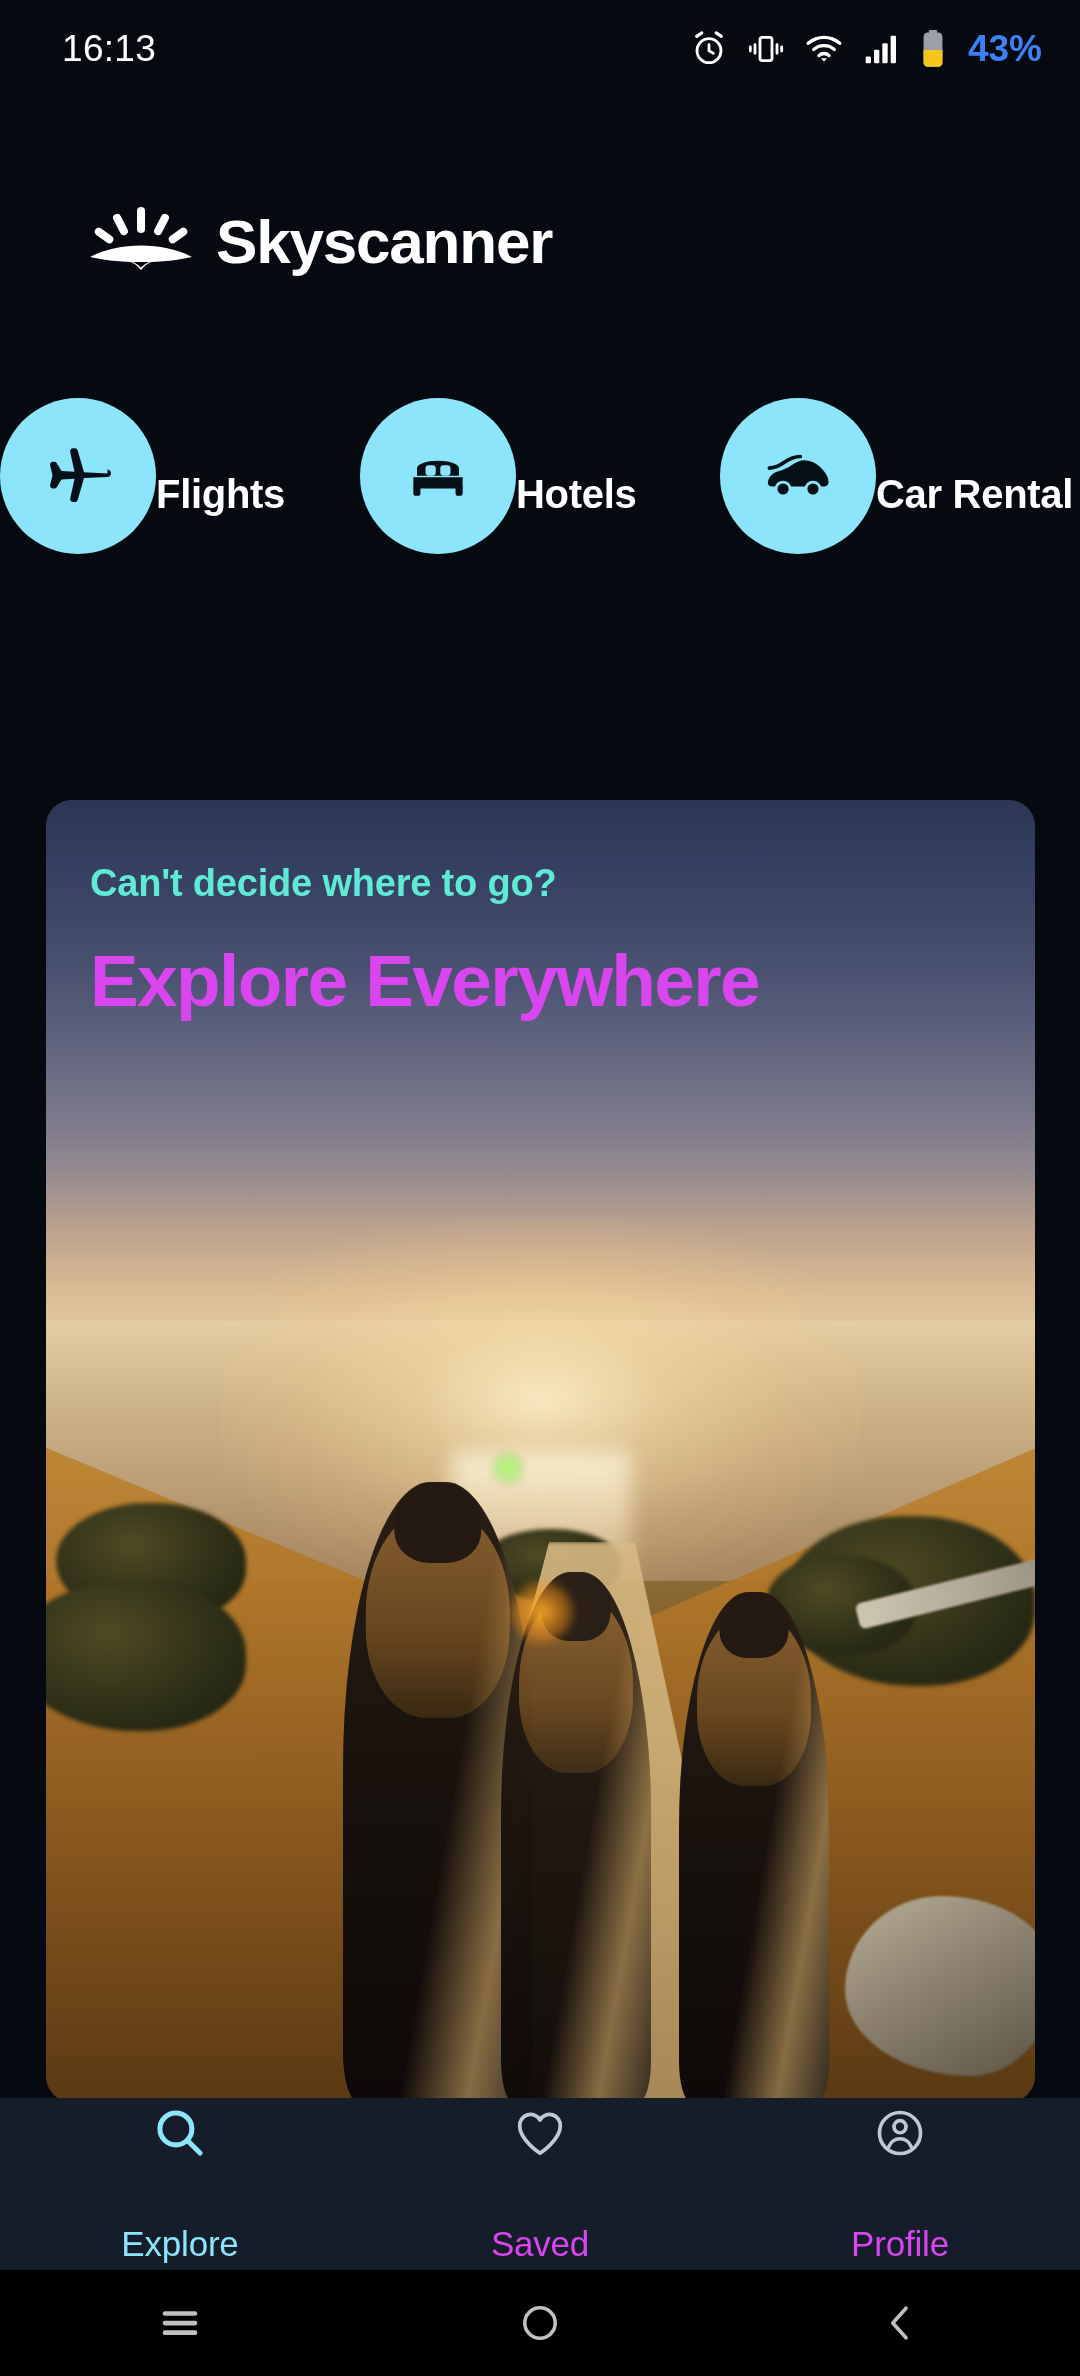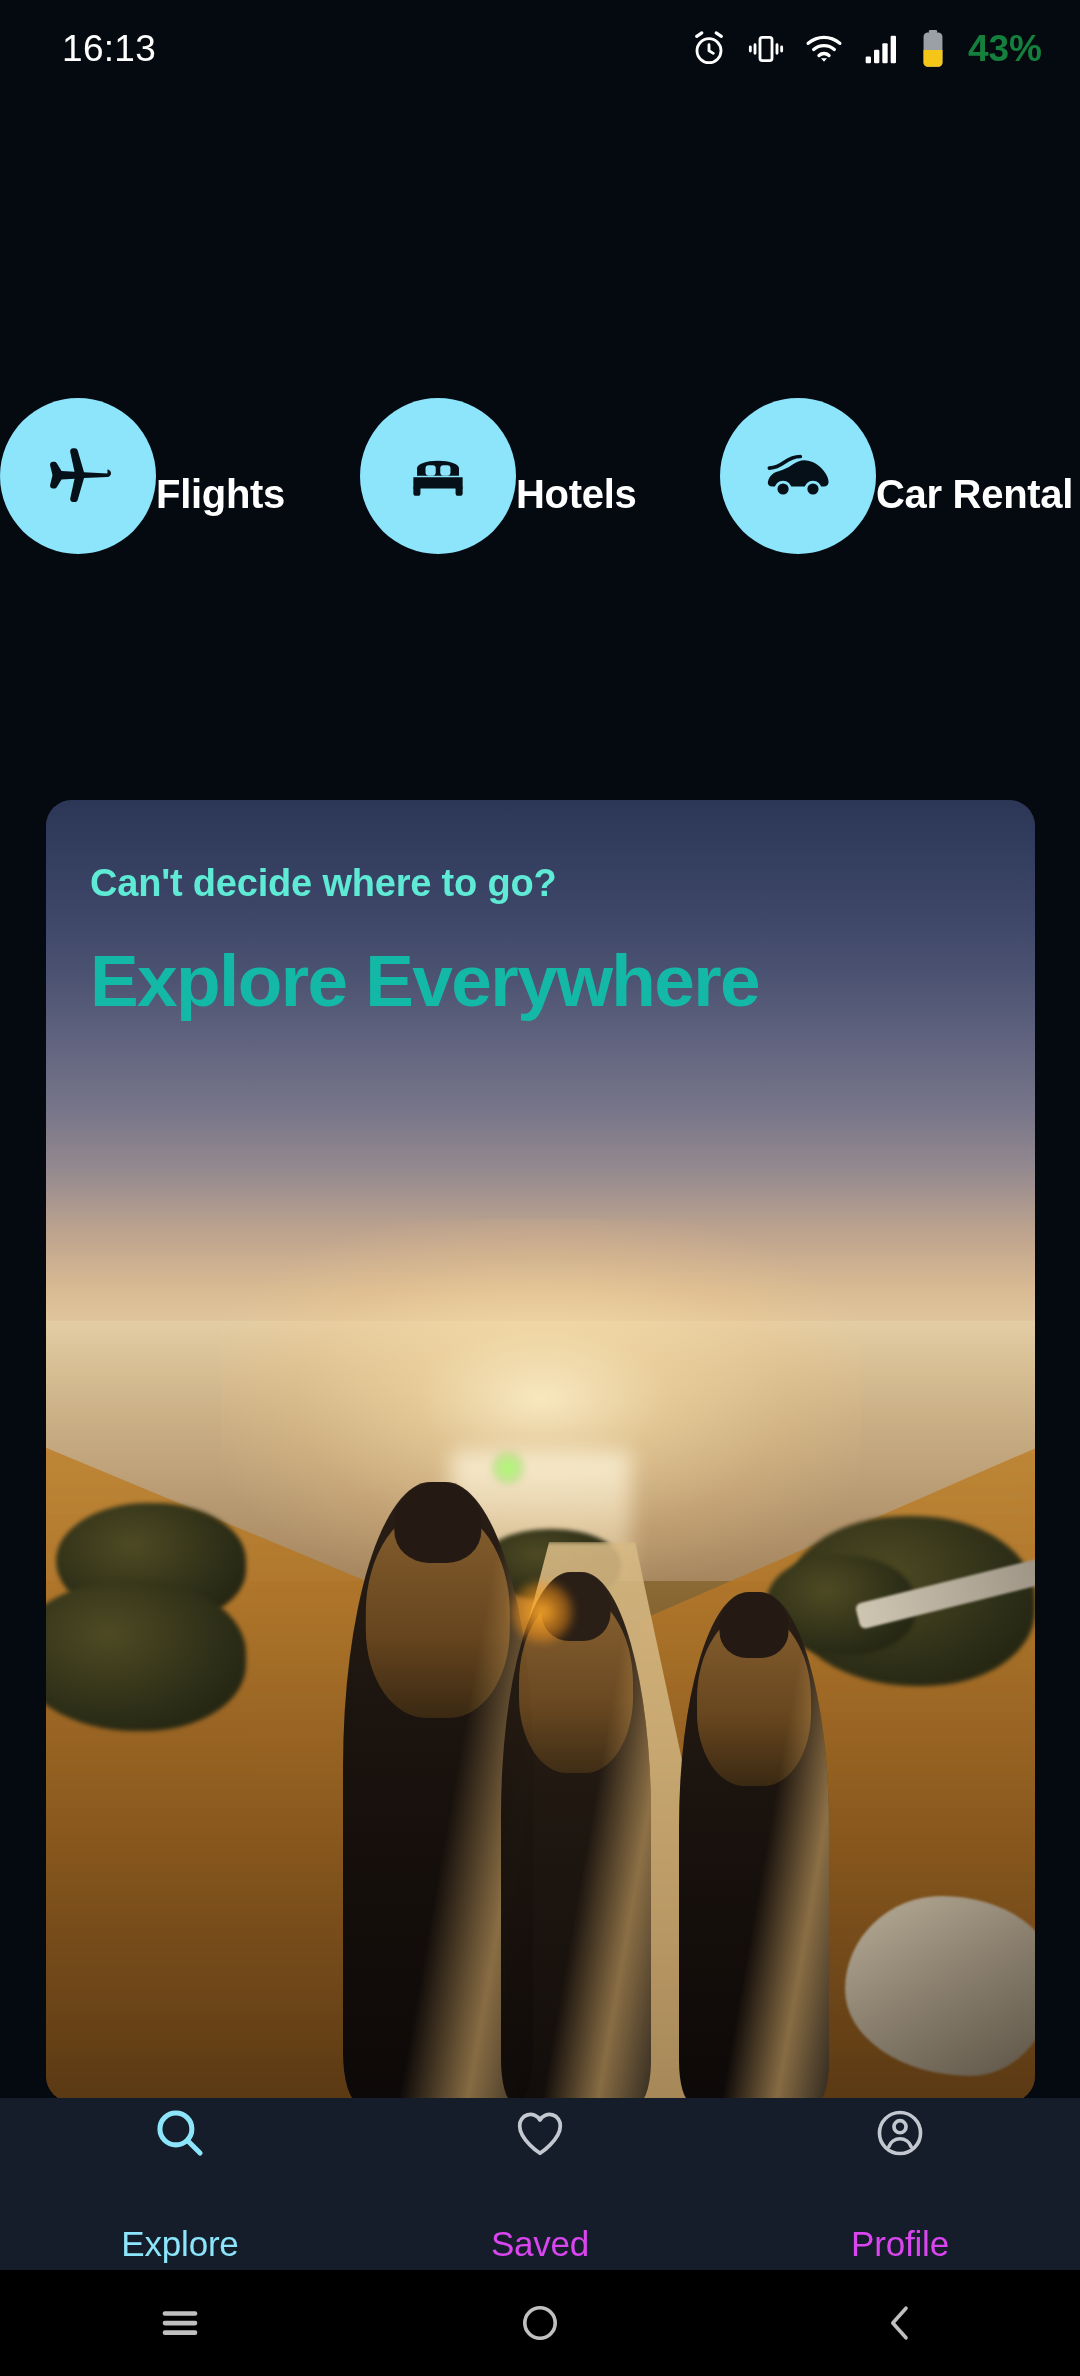--- a/index.html
+++ b/index.html
@@ -26,21 +26,21 @@
     padding:0 34px 0 62px;
   }
   .status-clock {
     color:#ffffff; font-size:37px; letter-spacing:.3px;
   }
   .status-icons {
     display:flex; align-items:center; gap:17px;
   }
   .status-icons svg { display:block; }
   .battery-pct {
-    color:#15803d; font-size:37px; font-weight:700; margin-left:4px;
+    color:#3b82f6; font-size:37px; font-weight:700; margin-left:4px;
   }
 
   
   .brand {
     position:absolute; top:205px; left:88px;
     display:flex; align-items:center; gap:22px;
   }
   .brand-mark { width:106px; height:72px; display:block; }
   .brand-name {
     color:#ffffff; font-size:62px; font-weight:700;
@@ -226,21 +226,21 @@
     background:linear-gradient(180deg, rgba(20,26,48,.42) 0%, rgba(20,26,48,.12) 60%, rgba(20,26,48,0) 100%);
   }
   .card-copy {
     position:absolute; left:44px; top:62px; right:44px;
   }
   .card-kicker {
     color:#5eead4; font-size:38px; font-weight:700; letter-spacing:-.2px;
   }
   .card-title {
     margin-top:38px;
-    color:#14b8a6; font-size:73px; font-weight:700; letter-spacing:-1.6px;
+    color:#d946ef; font-size:73px; font-weight:700; letter-spacing:-1.6px;
     line-height:1.05;
   }
 
   
   .bottom-nav {
     position:absolute; left:0; bottom:106px;
     width:1080px; height:172px;
     background:#151d2a;
     display:flex;
   }
@@ -315,20 +315,36 @@
           <rect x="4.6" y="1.1" width="4.8" height="2" rx=".8" fill="#9aa0a6"></rect>
           <rect x="1.6" y="2.6" width="10.8" height="19.6" rx="2.4" fill="#9aa0a6"></rect>
           <path d="M1.6 12.6h10.8v7.2a2.4 2.4 0 0 1-2.4 2.4H4a2.4 2.4 0 0 1-2.4-2.4z" fill="#f5c518"></path>
         </svg>
       </span>
 
       <span class="battery-pct">43%</span>
     </div>
   </div>
 
+  <div class="brand">
+    <span class="brand-mark">
+      <svg width="106" height="72" viewBox="0 0 106 72">
+        <g fill="#ffffff">
+          <rect x="49" y="2" width="8" height="26" rx="4"></rect>
+          <rect x="28.5" y="8" width="8" height="23" rx="4" transform="rotate(-27 32.5 19.5)"></rect>
+          <rect x="69.5" y="8" width="8" height="23" rx="4" transform="rotate(27 73.5 19.5)"></rect>
+          <rect x="12" y="20" width="8" height="21" rx="4" transform="rotate(-54 16 30.5)"></rect>
+          <rect x="86" y="20" width="8" height="21" rx="4" transform="rotate(54 90 30.5)"></rect>
+          <path d="M2 52c14-7.5 32-11.5 51-11.5S90 44.5 104 52c-13 3-29.5 5-51 5S15 55 2 52z"></path>
+          <path d="M40 56.2c4.4 0 8.6 1.9 13 6.4 4.4-4.5 8.6-6.4 13-6.4-5.5 1.4-9.7 4.3-13 9-3.3-4.7-7.5-7.6-13-9z"></path>
+        </g>
+      </svg>
+    </span>
+    <span class="brand-name">Skyscanner</span>
+  </div>
 
   <div class="categories">
 
     <button class="cat">
       <span class="cat-circle">
         <span>
           <svg width="76" height="76" viewBox="0 0 24 24">
             <path d="M21.3 11.2l-7.4-.35 -2.0-6.9c-.12-.4-.48-.68-.9-.68h-.55c-.6 0-1.02.56-.9 1.14l1.35 6.22-4.1-.2-1.5-2.45a.95.95 0 0 0-.82-.46h-.38c-.6 0-1.04.56-.9 1.13l.7 2.9c.03.13.03.27 0 .4l-.7 2.9c-.14.57.3 1.13.9 1.13h.38c.34 0 .65-.18.82-.46l1.5-2.45 4.1-.2-1.35 6.22c-.12.58.3 1.14.9 1.14h.55c.42 0 .78-.28.9-.68l2.0-6.9 7.4-.35c.63-.03 1.12-.55 1.12-1.18s-.49-1.15-1.12-1.18z" fill="#061018"></path>
           </svg>
         </span>

